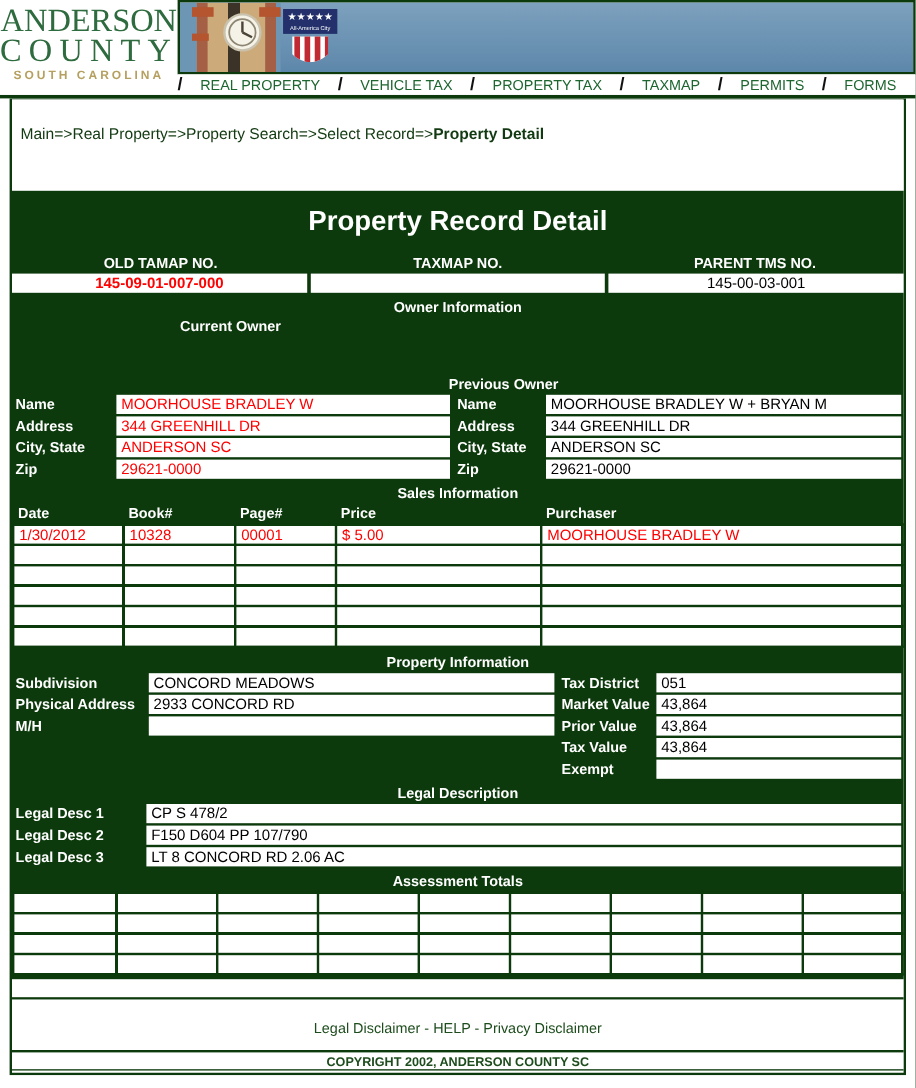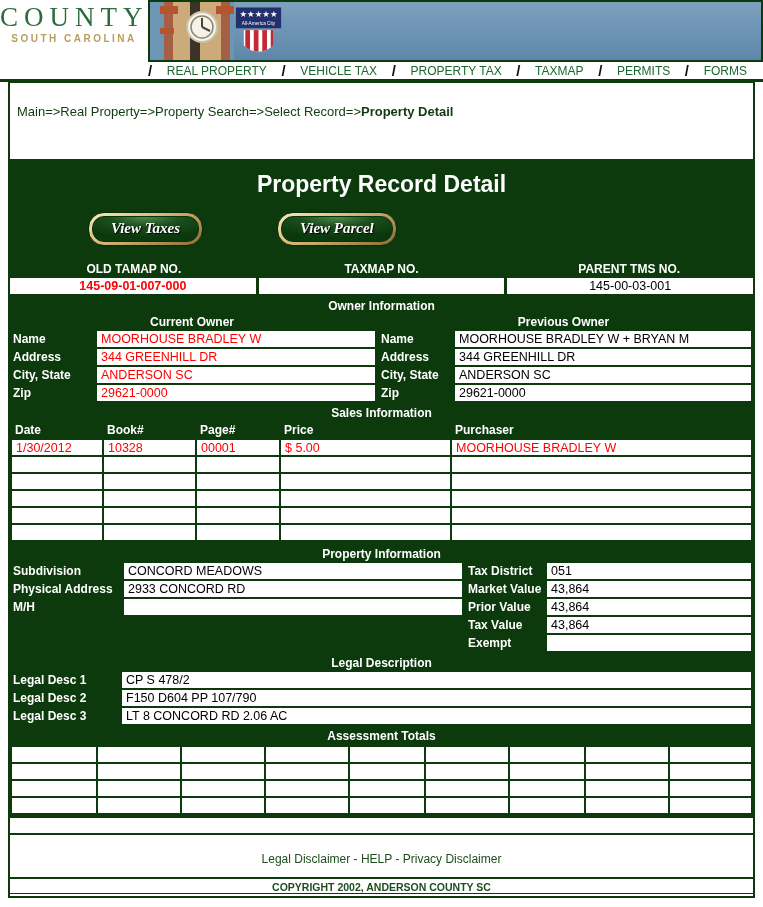--- a/index.html
+++ b/index.html
@@ -70,21 +70,21 @@
   .tms-vals { display: flex; gap: 3px; }
   .tms-vals .cell { flex: 1; text-align: center; }
   .cell, .field {
     background: #fff; color: #000; font-size: 12.5px;
     height: 16px; line-height: 16px; overflow: hidden; white-space: nowrap;
   }
   .red { color: #ff0000; }
   .bold { font-weight: bold; }
   .owner-sub { display: flex; font-weight: bold; font-size: 12px; margin: 2px 0; }
   .owner-sub .half-l { width: 364px; text-align: center; }
-  .owner-sub .half-r { flex: 1; text-align: center; }
+  .owner-sub .half-r { flex: 1; text-align: left; margin-top: 48px; }
   .grid4 { display: grid; grid-template-columns: 84px 278px 74px 1fr; gap: 2px 3px; padding-right: 2px; margin-bottom: 5px; }
   .grid-prop { display: grid; grid-template-columns: 111px 338px 79px 1fr; gap: 2px 3px; padding-right: 2px; margin-bottom: 5px; }
   .grid2 { display: grid; grid-template-columns: 109px 1fr; gap: 2px 3px; padding-right: 2px; margin-bottom: 5px; }
   .flabel { font-weight: bold; font-size: 12px; line-height: 16px; padding-left: 3px; white-space: nowrap; }
   .field { padding-left: 4px; }
   .nofield { background: transparent; }
   table { width: 100%; border-collapse: collapse; margin-bottom: 3px; }
   th { color: #fff; text-align: left; font-size: 12px; padding: 1px 4px; font-weight: bold; }
   td {
     background: #fff; border: 2px solid #0c3a0c; font-size: 12.5px;
@@ -100,20 +100,21 @@
   .copybar {
     border-top: 2px solid #0c3a0c; border-bottom: 1px solid #0c3a0c;
     height: 17px; line-height: 16px; font-size: 10.5px; font-weight: bold; margin-bottom: 2px;
   }
 </style>
 </head>
 <body>
 
 <div class="header">
   <div class="logo-block">
+    <div class="logo-line1">ANDERSON</div>
     <div class="logo-line2">COUNTY</div>
     <div class="logo-line3">SOUTH CAROLINA</div>
   </div>
   <div class="header-right">
     <div class="banner">
       <svg class="tower" viewBox="0 0 84 58" preserveAspectRatio="none">
         <rect x="0" y="0" width="84" height="58" fill="#6d95b4"></rect>
         <rect x="14" y="0" width="66" height="58" fill="#cdaa7a"></rect>
         <rect x="14" y="0" width="9" height="58" fill="#a45f44"></rect>
         <rect x="71" y="0" width="9" height="58" fill="#a45f44"></rect>
@@ -161,28 +162,20 @@
 
 <div class="frame">
 
   <div class="crumb-area">
     <span>Main=&gt;Real Property=&gt;Property Search=&gt;Select Record=&gt;</span><span class="crumb-current">Property Detail</span>
   </div>
 
   <div class="green">
     <div class="page-title">Property Record Detail</div>
 
-    <div class="btn-row">
-      <div class="pill-btn">
-        <div class="pill-inner">View Taxes</div>
-      </div>
-      <div class="pill-btn">
-        <div class="pill-inner">View Parcel</div>
-      </div>
-    </div>
 
     <div class="tms-head">
       <div>OLD TAMAP NO.</div>
       <div>TAXMAP NO.</div>
       <div>PARENT TMS NO.</div>
     </div>
     <div class="tms-vals">
       <div class="cell red bold">145-09-01-007-000</div>
       <div class="cell"></div>
       <div class="cell">145-00-03-001</div>

